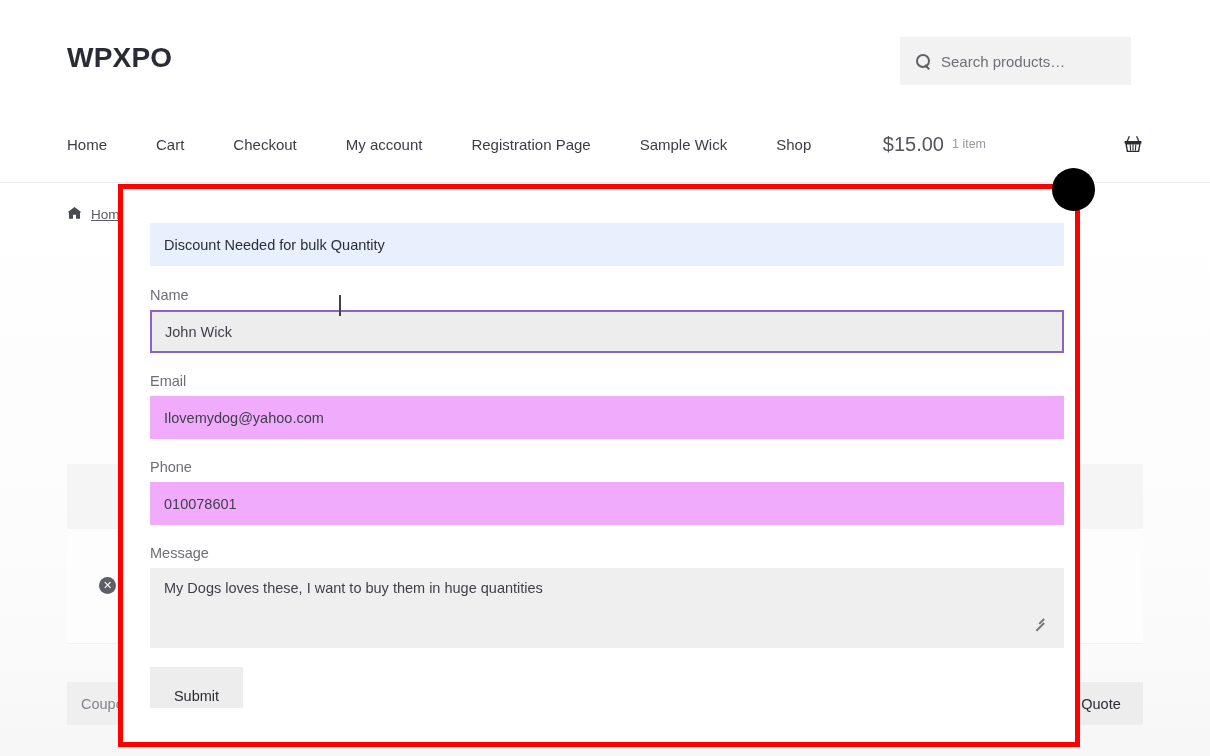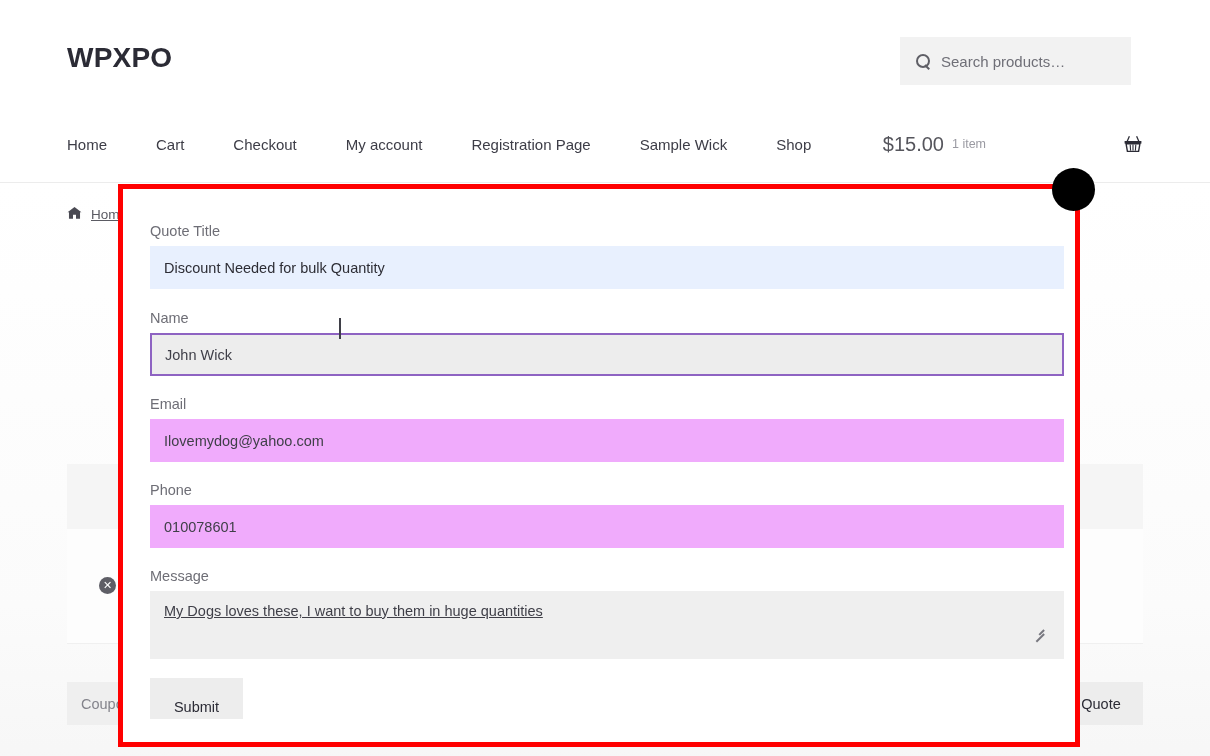--- a/index.html
+++ b/index.html
@@ -293,32 +293,31 @@
     left: 189px;
     top: 8px;
     width: 1.5px;
     height: 21px;
     background: #3f3f48;
   }
 
   .field-textarea {
     display: block;
     width: 914px;
-    height: 68px;
+    height: 80px;
     background: #efefef;
     border: 1px solid transparent;
     outline: none;
     resize: none;
     font-family: "Liberation Sans", sans-serif;
     font-size: 14.5px;
     color: #3f3f48;
     padding: 11px 13px;
     margin-bottom: 19px;
     overflow: hidden;
-    text-decoration: underline;
   }
 
   .resize-grip {
     position: absolute;
     right: 4px; bottom: 23px;
     width: 11px; height: 11px;
     pointer-events: none;
   }
   .resize-grip i {
     position: absolute;
@@ -409,21 +408,20 @@
     <div class="coupon-field">Coupon code</div>
 
     <div class="quote-button-bg">Request Quote</div>
   </div>
 
   <div class="modal-close"></div>
 
   <div class="modal">
     <div class="modal-inner">
 
-      <label class="field-label">Quote Title</label>
       <input class="field-input autofill" type="text" value="Discount Needed for bulk Quantity" style="">
 
       <div class="field-group">
         <label class="field-label">Name</label>
         <input class="field-input focused" type="text" value="John Wick" style="">
         <span class="caret"></span>
       </div>
 
       <label class="field-label">Email</label>
       <input class="field-input" type="text" value="Ilovemydog@yahoo.com" style="">

